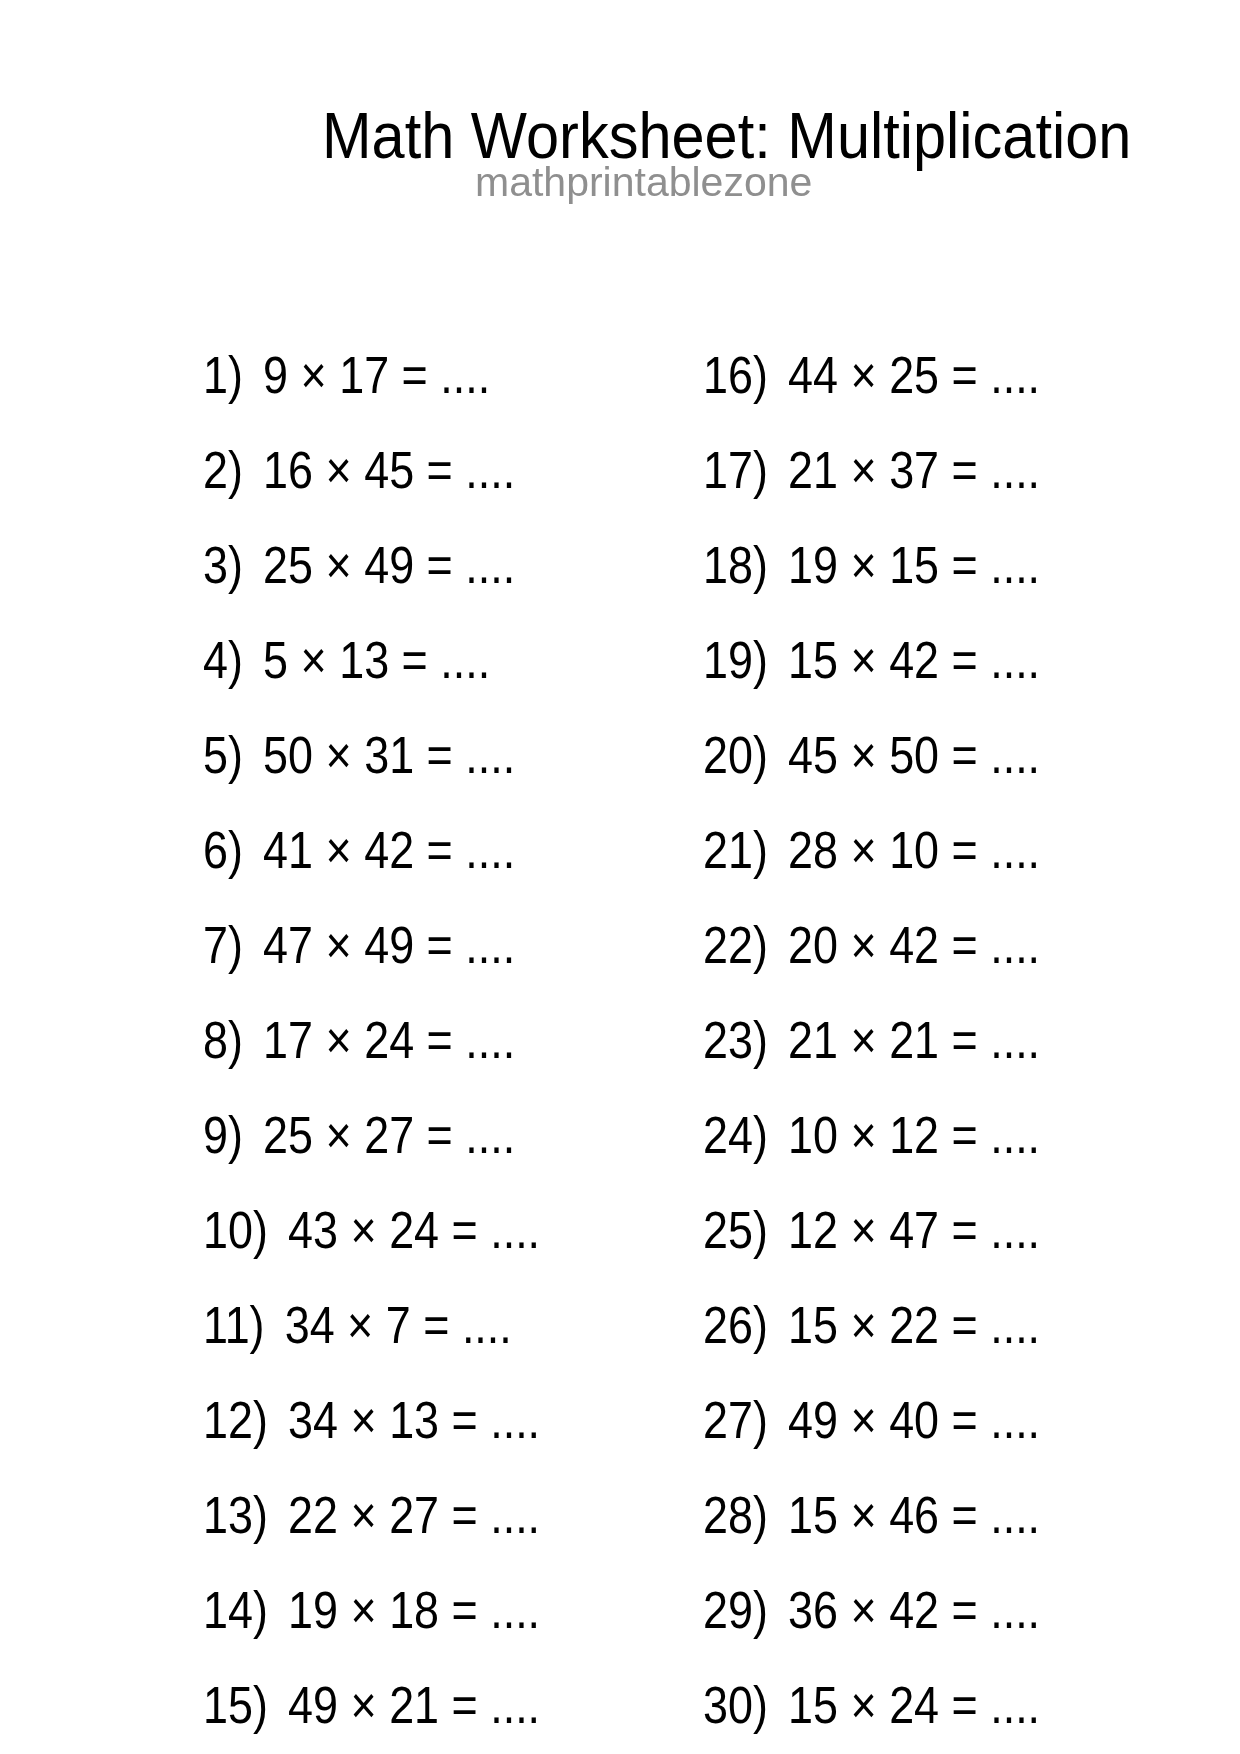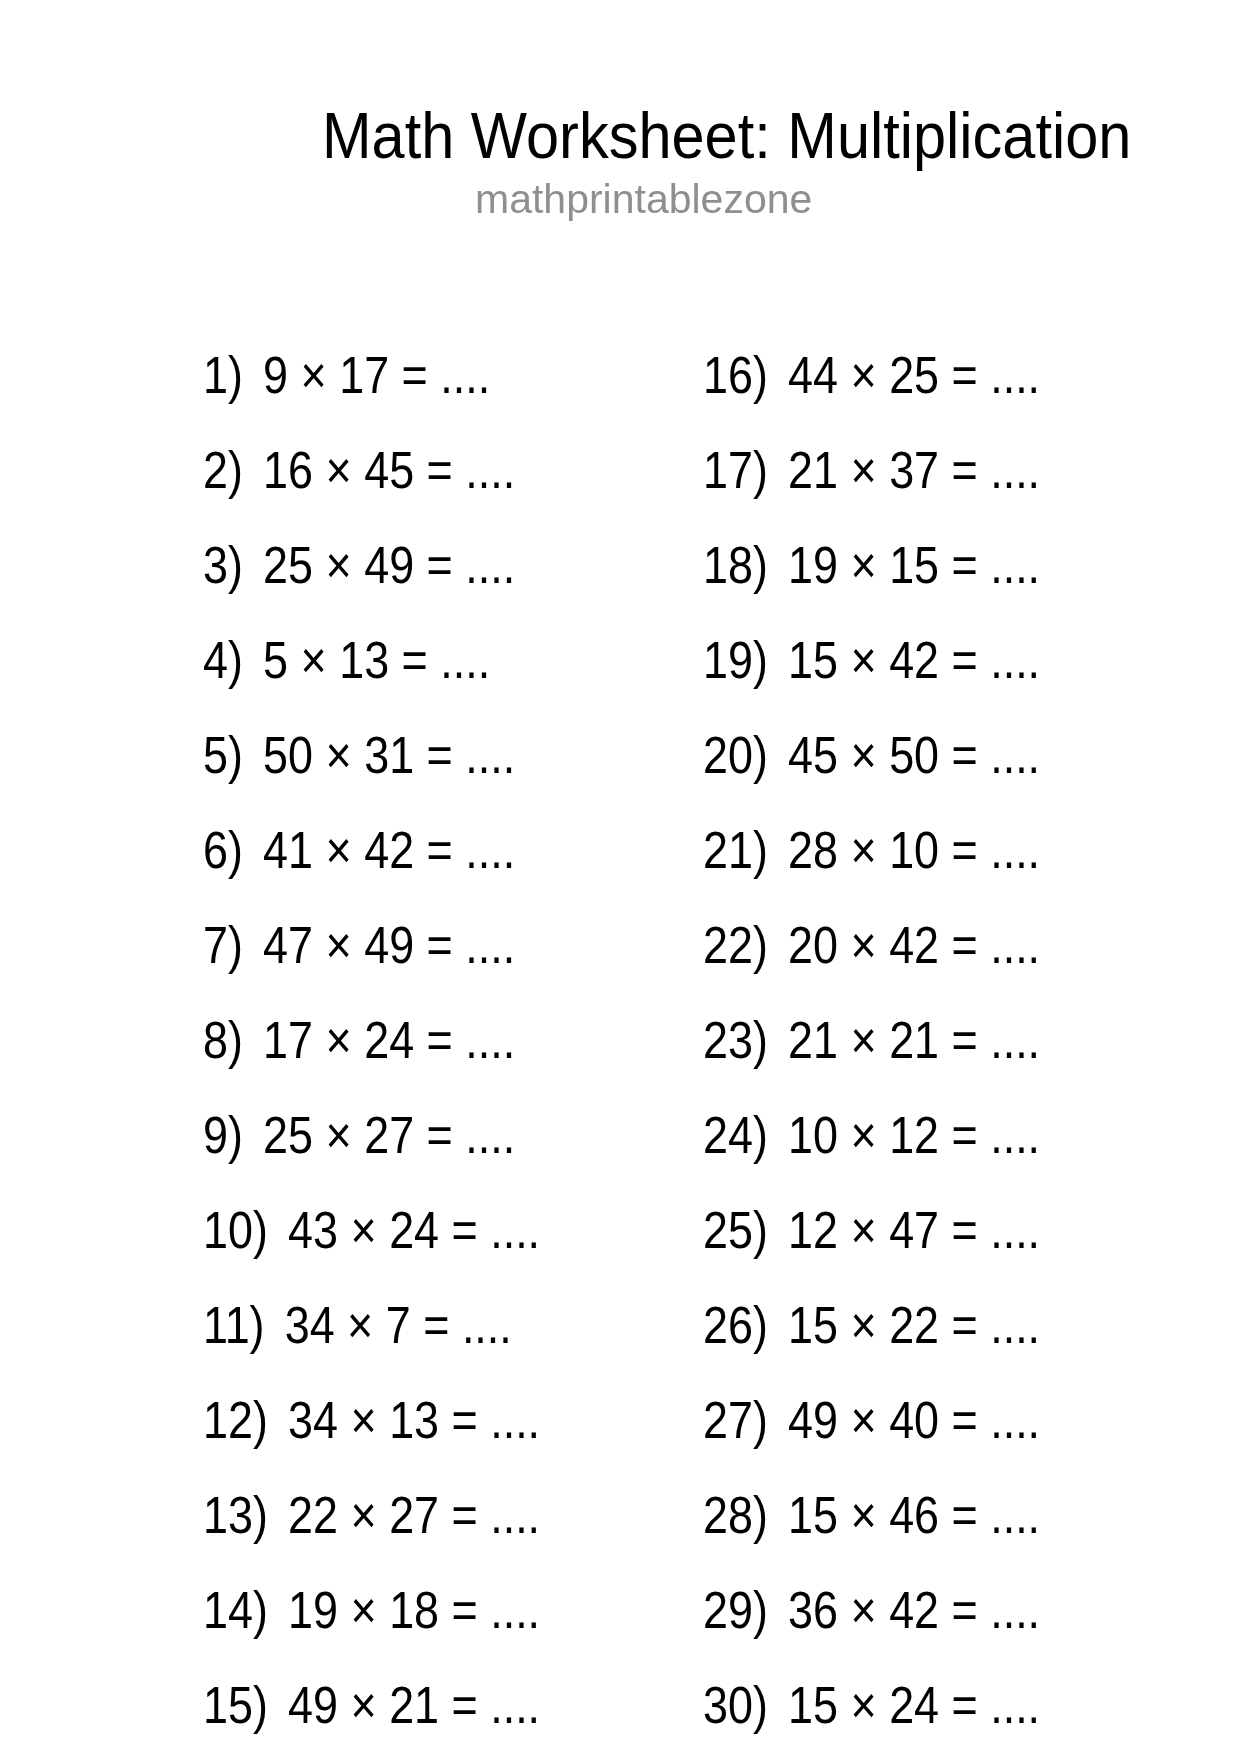--- a/index.html
+++ b/index.html
@@ -24,21 +24,21 @@
     font-weight: normal;
     line-height: 1;
     white-space: nowrap;
     transform: scaleX(0.93);
     transform-origin: left center;
     color: var(--text, #000000);
   }
   .subtitle {
     position: absolute;
     left: 475px;
-    top: 179px;
+    top: 162px;
     font-size: 41px;
     line-height: 1;
     white-space: nowrap;
     color: var(--subtitle, #8f8f8f);
   }
   .col {
     position: absolute;
     top: 349px;
   }
   .col-left  { left: 203px; }

